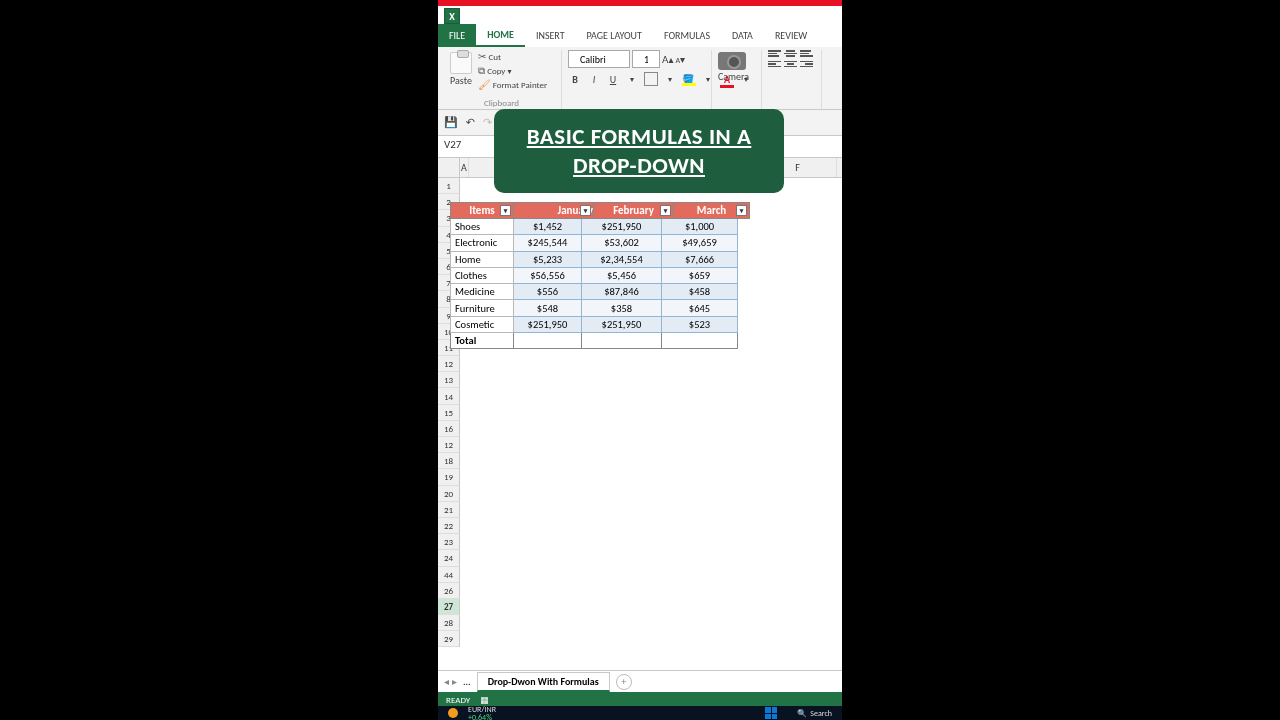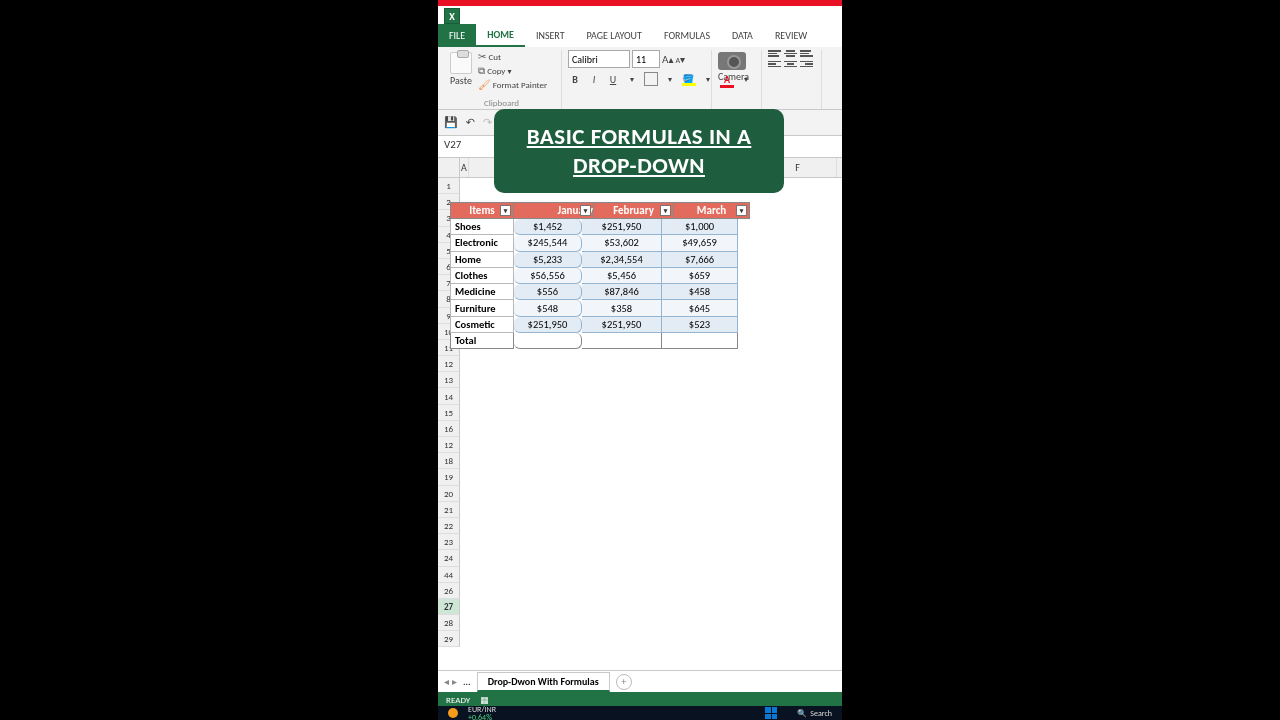--- a/index.html
+++ b/index.html
@@ -19,21 +19,21 @@
 .paste-icon::after { content:""; position:absolute; top:-3px; left:6px; width:10px; height:6px; background:#ddd; border:1px solid #aaa; border-radius:2px; }
 .clip-actions { display:flex; flex-direction:column; gap:1px; margin-left:4px; font-size:9px; }
 .clip-row { display:flex; align-items:center; gap:2px; }
 .scissors { color:#555; font-size:10px; }
 .copy-ic { color:#555; font-size:10px; }
 .brush-ic { color:#ed863c; font-size:10px; }
 .clip-top { display:flex; }
 .grp-label { font-size:9px; color:#888; margin-top:auto; align-self:center; padding-bottom:1px; }
 .font-group { width:150px; }
 .font-row { display:flex; align-items:center; gap:2px; }
-.font-combo { border:1px solid #a8a8a8; background:#fff; height:18px; font-size:10px; padding:1px 3px; }
+.font-combo { border:1px solid #a8a8a8; background:#fff; height:18px; font-size:10px; padding:1px 11px; }
 .font-combo.name { width:62px; }
 .font-combo.size { width:28px; }
 .aa { font-size:10px; }
 .aa .big { font-size:11px; } .aa .sm { font-size:8px; }
 .font-btns { display:flex; gap:5px; margin-top:4px; align-items:center; }
 .font-btns span { display:inline-flex; align-items:center; justify-content:center; width:14px; height:14px; }
 .b { font-weight:bold; } .i { font-style:italic; } .u { text-decoration:underline; }
 .border-ic { border:1px solid #888; width:10px; height:10px; }
 .fill-ic { width:12px; height:11px; position:relative; }
 .fill-ic::after{content:""; position:absolute; bottom:0; left:0; width:100%; height:3px; background:#ffff00;}
@@ -62,24 +62,24 @@
 .tbl { position:absolute; left:450px; top:202px; width:300px; }
 .tbl .thead { display:flex; }
 .th { background:#e26b5d; color:#fff; font-weight:bold; font-size:11px; height:17px; display:flex; align-items:center; justify-content:center; border:1px solid #888; border-left:none; position:relative; }
 .th:first-child { border-left:1px solid #888; }
 .th.items { width:64px; }
 .th.jan { width:80px;justify-content:flex-end; } .th.feb { width:80px; } .th.mar { width:76px; }
 .filter-btn { position:absolute; right:2px; top:2px; width:11px; height:11px; background:#fff; border:1px solid #777; display:flex; align-items:center; justify-content:center; font-size:7px; color:#333; }
 .tbl .tr { display:flex; height:16.3px; }
 .td { font-size:10.5px; border:1px solid #94b5d2; border-top:none; border-left:none; display:flex; align-items:center; padding:0 4px; background:#f2f6fb; }
 .tr:nth-child(odd) .td { background:#e3ecf5; }
-.td.items { width:64px; border-left:1px solid #94b5d2; justify-content:flex-start; background:#fff !important; font-weight:bold; border-color:#b8b8b8; }
+.td.items { width:64px; border-left:1px solid #94b5d2; justify-content:flex-start; background:#fff !important; font-weight:normal; border-color:#b8b8b8; }
 .td.items.total { font-weight:bold; }
 .td.val { justify-content:center; }
-.td.jan { width:68px;border-radius:6px; } .td.feb { width:80px; } .td.mar { width:76px; }
+.td.jan { width:68px; } .td.feb { width:80px; } .td.mar { width:76px; }
 .td.total-cell { background:#fff !important; border-color:#b8b8b8; }
 .tr.total .td { background:#fff; border-color:#888; }
 .overlay-title { position:absolute; left:494px; top:109px; width:290px; background:#1e5e3e; color:#fff; font-weight:800; font-size:23px; text-align:center; padding:13px 10px; border-radius:10px; line-height:1.25; letter-spacing:0.5px;text-decoration:underline; }
 .sheet-tabs { position:absolute; bottom:28px; left:0; right:0; height:22px; background:#fff; border-top:1px solid #c9c9c9; display:flex; align-items:center; padding:0 6px; gap:6px; font-size:10px; }
 .sheet-nav { color:#888; display:flex; gap:3px; }
 .sheet-tab { border:1px solid #c9c9c9; border-bottom:2px solid #217346; padding:2px 10px; font-weight:600; background:#fff; }
 .newsheet { width:16px; height:16px; border:1px solid #bbb; border-radius:50%; display:flex; align-items:center; justify-content:center; color:#888; font-size:11px; }
 .statusbar { position:absolute; bottom:14px; left:0; right:0; height:14px; background:#217346; color:#fff; font-size:9px; display:flex; align-items:center; padding:0 8px; gap:10px; }
 .taskbar { position:absolute; bottom:0; left:0; right:0; height:14px; background:#091220; display:flex; align-items:center; padding:0 10px; gap:8px; color:#ddd; font-size:8px; }
 .taskbar .stock { display:flex; flex-direction:column; line-height:1; }

